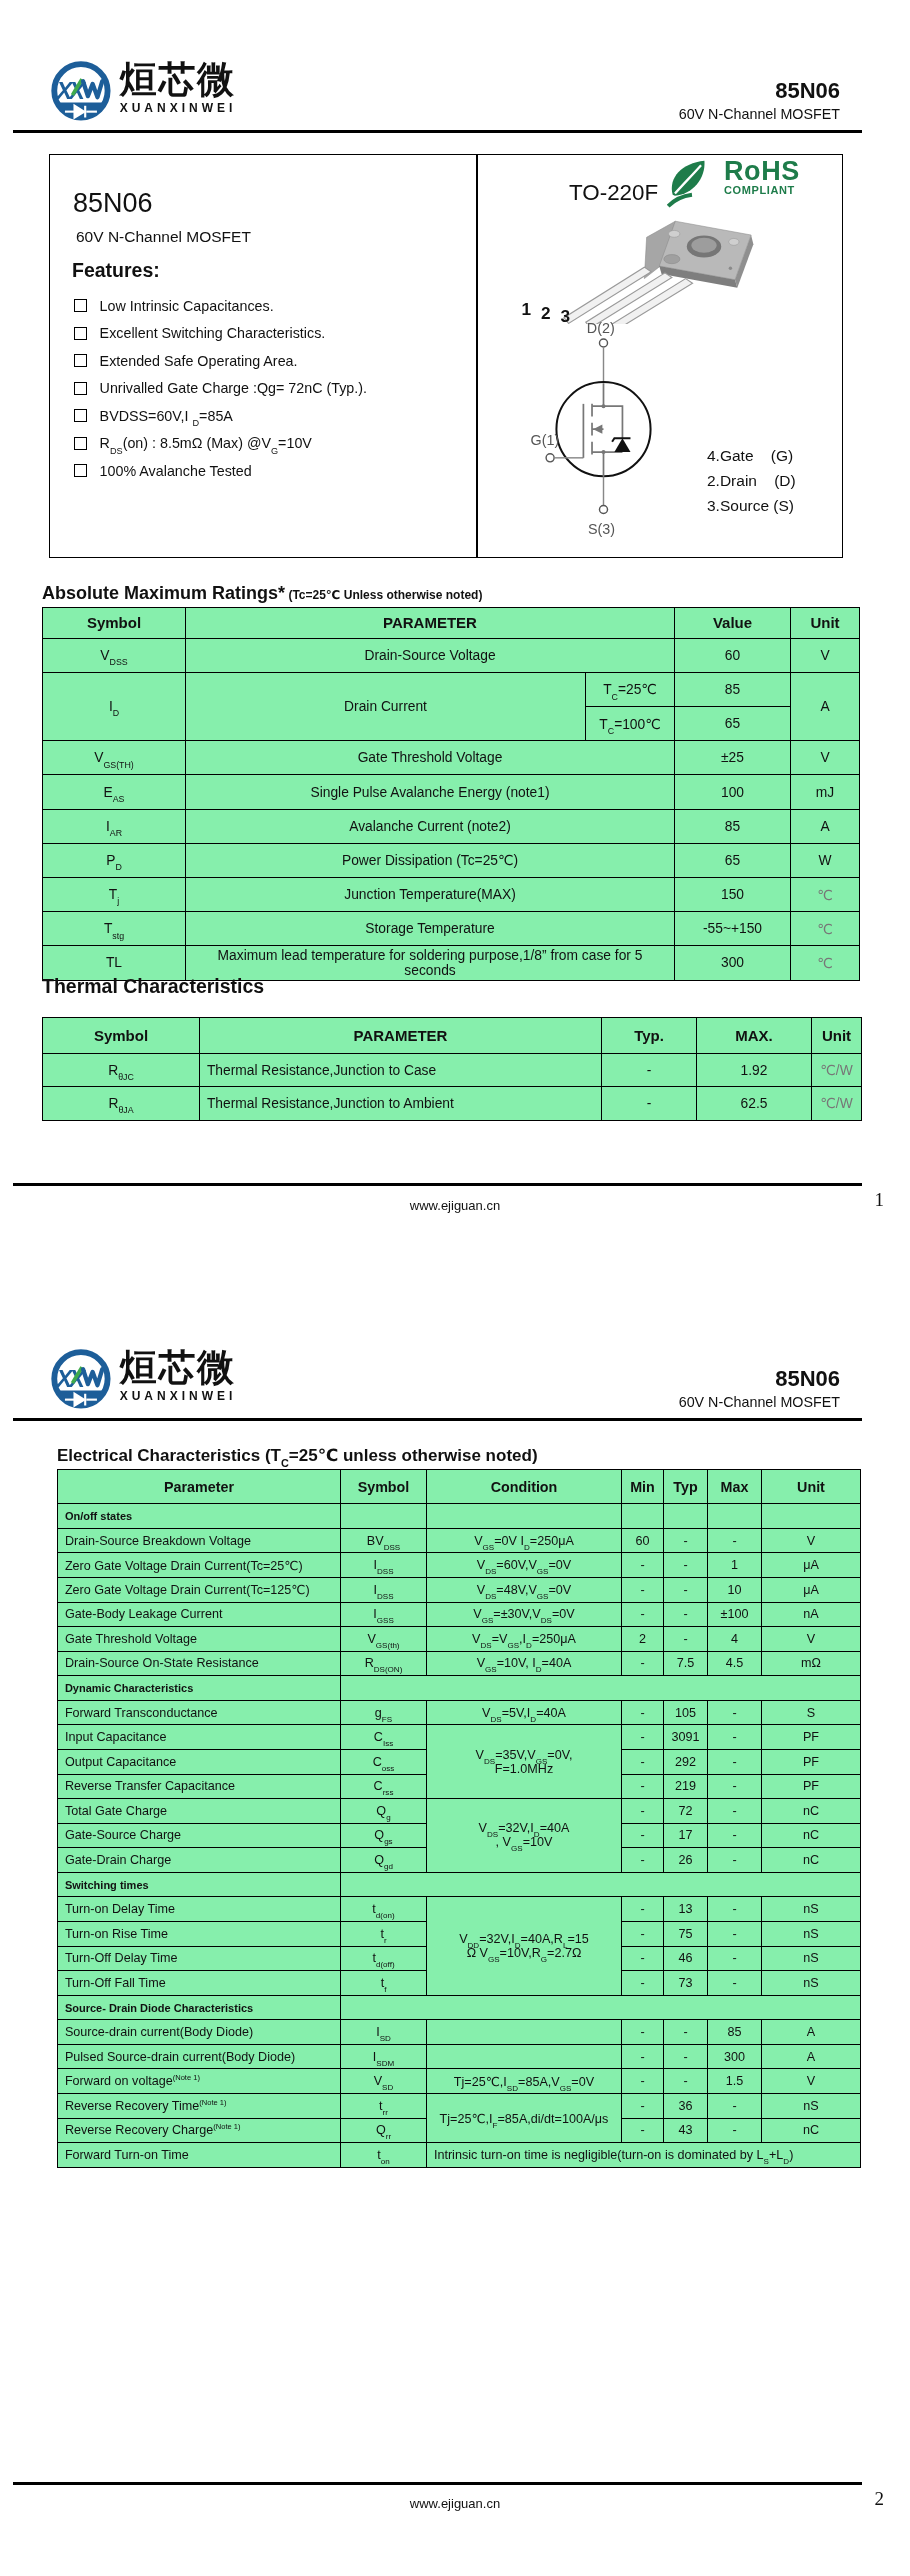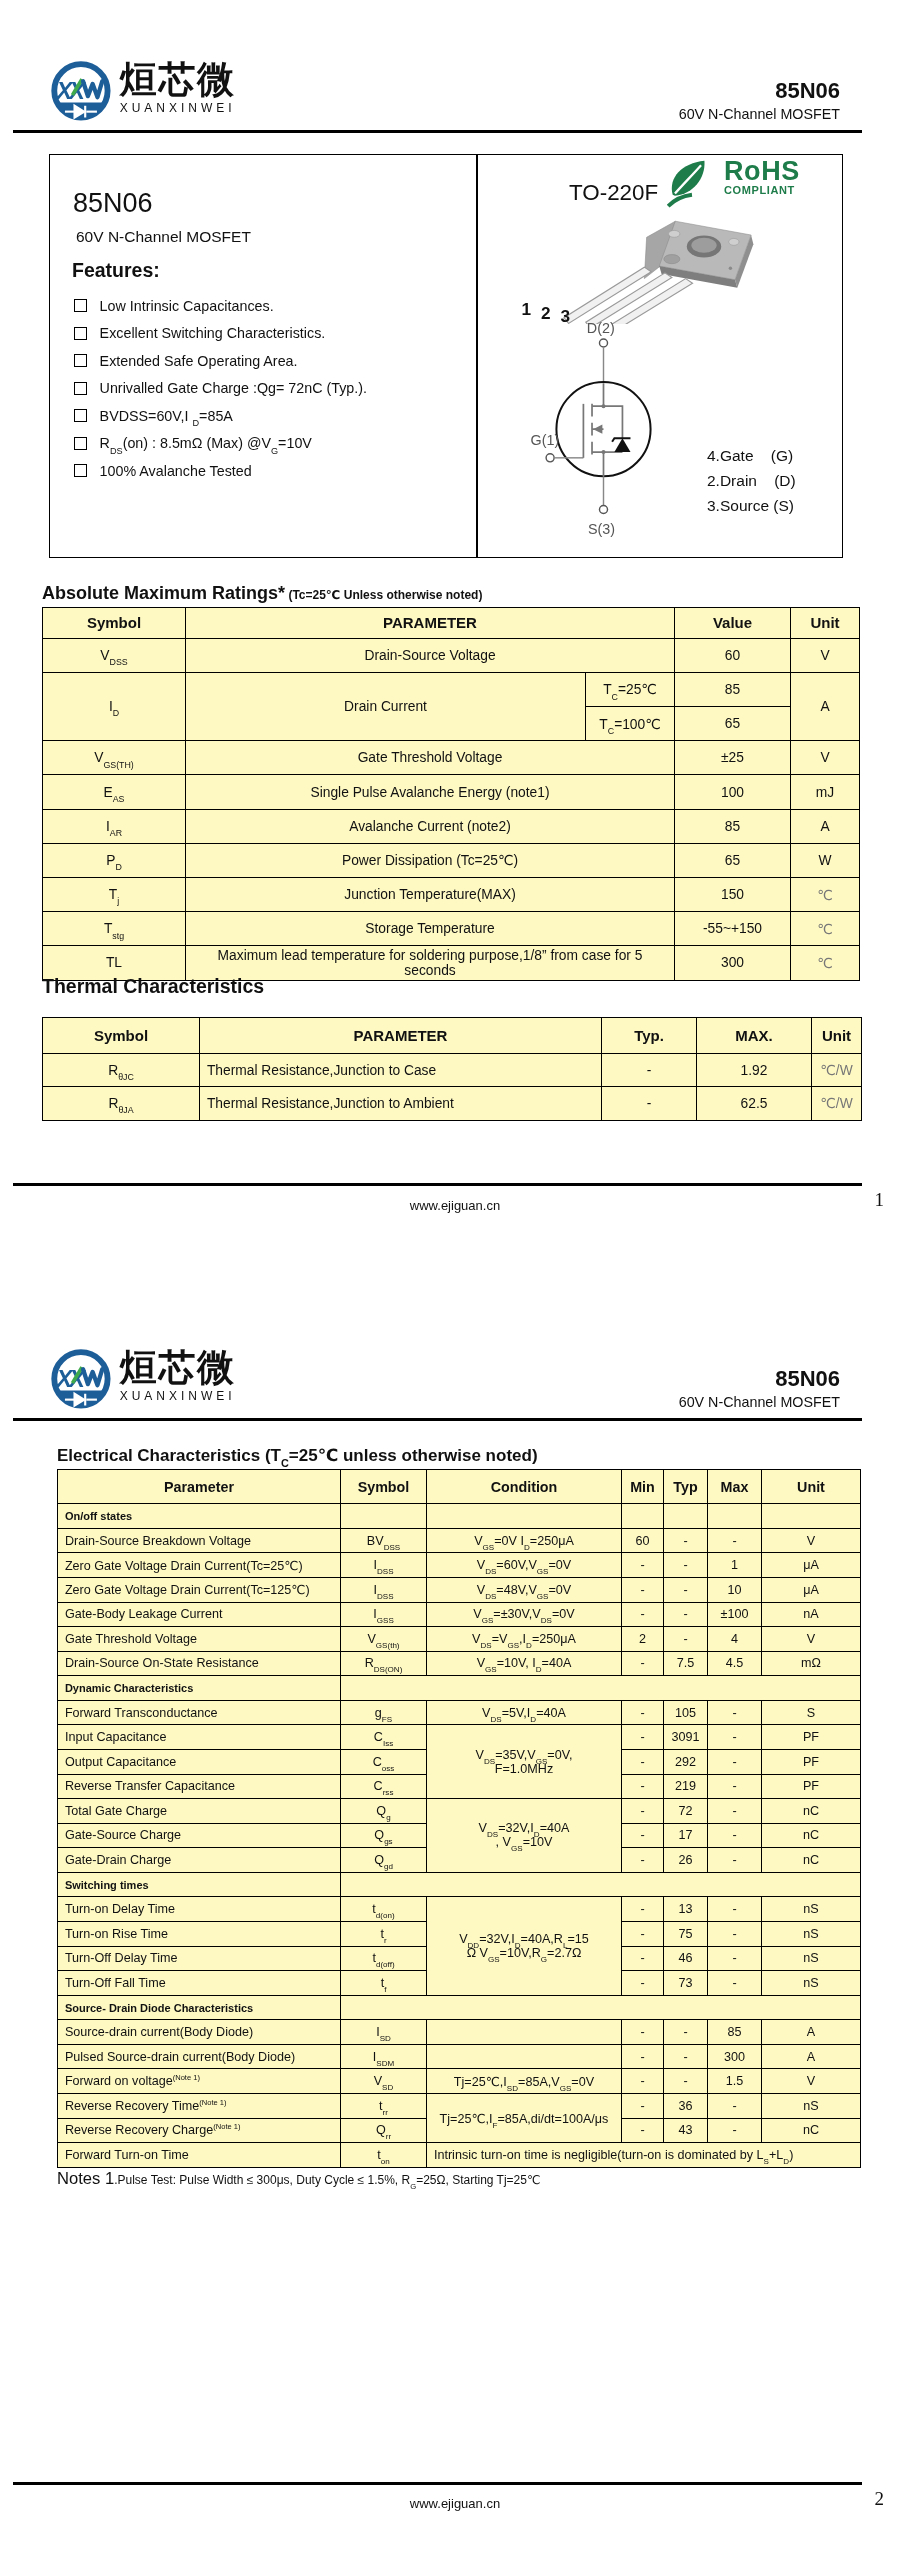--- a/index.html
+++ b/index.html
@@ -3,21 +3,21 @@
 <meta charset="utf-8">
 <style>
   html,body{margin:0;padding:0;background:#fff;}
   body{width:910px;font-family:"Liberation Sans","DejaVu Sans",sans-serif;color:#111;}
   .page{position:relative;width:910px;height:1288px;background:#fff;overflow:hidden;}
   
   .brand{position:absolute;left:50px;top:59px;display:flex;align-items:flex-start;}
   .logo-svg{width:64px;height:69px;display:block;}
   .brand-text{margin-left:5.7px;}
   .brand-cn{font-size:37px;font-weight:700;line-height:42px;letter-spacing:1.7px;}
-  .brand-en{font-size:12px;letter-spacing:4px;margin-top:0px;font-weight:400;}
+  .brand-en{font-size:12px;letter-spacing:4px;margin-top:0px;font-weight:700;}
   .head-right{position:absolute;right:70px;top:79px;text-align:right;}
   .head-part{font-size:22px;font-weight:700;line-height:24px;}
   .head-family{font-size:14.3px;margin-top:3.4px;}
   .rule-top{position:absolute;left:12.6px;top:130px;width:849px;height:3.4px;background:var(--line,#000);}
   
   .product-box{position:absolute;left:49px;top:154px;width:792px;height:402px;border:1.7px solid #000;}
   .pb-divider{position:absolute;left:426px;top:0;bottom:0;width:1.7px;background:#000;}
   .pb-title{position:absolute;left:23px;top:33px;font-size:27px;}
   .pb-sub{position:absolute;left:26px;top:73px;font-size:15.5px;}
   .pb-feat-h{position:absolute;left:22px;top:104px;font-size:19.5px;font-weight:700;}
@@ -32,21 +32,21 @@
   .pkg-img{position:absolute;left:452px;top:57px;}
   .mosfet-sch{position:absolute;left:476px;top:165px;}
   .pinlist{position:absolute;left:657px;top:288px;font-size:15.5px;line-height:25px;white-space:pre;}
   
   .amr-head{position:absolute;left:42px;top:583px;}
   .amr-head .h-big{font-size:18px;font-weight:700;}
   .amr-head .h-note{font-size:12px;font-weight:700;}
   .thermal-head{position:absolute;left:42px;top:975px;font-size:19.5px;font-weight:700;}
   .elec-head{position:absolute;left:57px;top:157px;font-size:17px;font-weight:700;}
   
-  table.dsheet{border-collapse:collapse;table-layout:fixed;border:1.7px solid #000;background:#fef9c3;}
+  table.dsheet{border-collapse:collapse;table-layout:fixed;border:1.7px solid #000;background:#86efac;}
   .dsheet th,.dsheet td{border:1.1px solid #000;text-align:center;vertical-align:middle;padding:1.1px 4.6px;overflow:hidden;}
   .dsheet th{font-weight:700;}
   .amr-table{position:absolute;left:42px;top:607px;}
   .abs th{height:27.5px;font-size:15px;}
   .abs td{height:31px;font-size:13.8px;}
   .thermal-table{position:absolute;left:42px;top:1017px;}
   .thm th{height:33px;font-size:15px;}
   .thm td{height:30px;font-size:13.8px;}
   .elec-table{position:absolute;left:57px;top:181px;}
   .elec th{height:31px;font-size:14.3px;}
@@ -595,21 +595,18 @@
           <td>nC</td>
         </tr>
         <tr>
           <td class="pl">Forward Turn-on Time</td>
           <td>t<sub>on</sub></td>
           <td colspan="5" class="pl">Intrinsic turn-on time is negligible(turn-on is dominated by L<sub>S</sub>+L<sub>D</sub>)</td>
         </tr>
       </tbody>
     </table>
 
-  <div class="notes">
-    <span class="notes-label">Notes 1</span><span class="notes-text">.Pulse Test: Pulse Width ≤ 300μs, Duty Cycle ≤ 1.5%, R<sub>G</sub>=25Ω, Starting Tj=25℃</span>
-  </div>
 
   <div class="rule-bot"></div>
   <div class="foot-url">www.ejiguan.cn</div>
   <div class="page-num">2</div>
 </div>
 
 
 </body></html>

